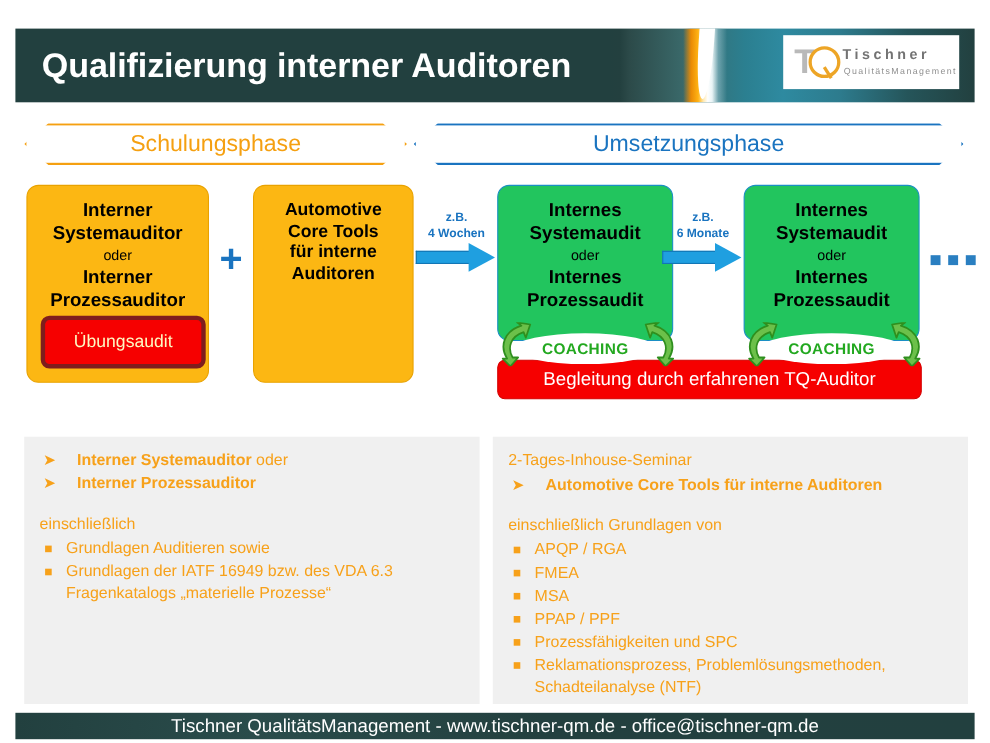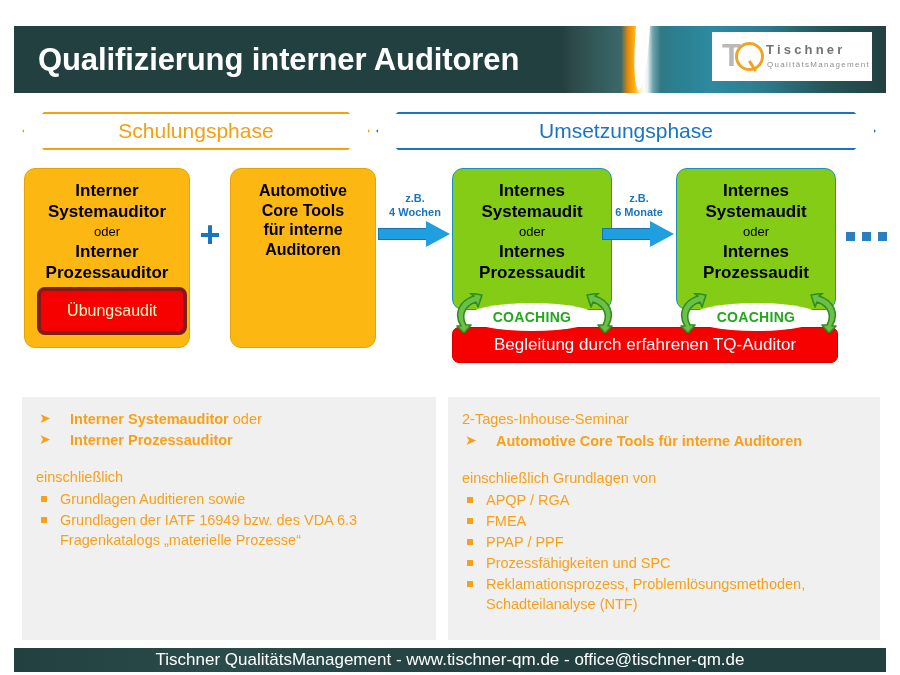--- a/index.html
+++ b/index.html
@@ -83,21 +83,21 @@
   }
   .phase-impl span{color:#1a74c0;}
   
   .fbox{
     position:absolute;box-sizing:border-box;border-radius:11px;
     text-align:center;padding-top:12px;
   }
   .fbox .l{font-size:17px;font-weight:bold;color:#000;line-height:1.22;display:block;}
   .fbox .l-small{font-size:13px;font-weight:normal;color:#000;line-height:1.5;display:block;}
   .box-orange{background:#fcb713;border:1px solid #e9a200;}
-  .box-blue{background:#84cc16;border:1px solid #1a8fc4;}
+  .box-blue{background:#22c55e;border:1px solid #1a8fc4;}
   #box1{left:24px;top:168px;width:166px;height:180px;}
   #box2{left:230px;top:168px;width:146px;height:180px;}
   #box3{left:452px;top:168px;width:160px;height:142px;}
   #box4{left:676px;top:168px;width:160px;height:142px;}
   #box2 .l{font-size:16px;}
   #box3 .l,#box4 .l{font-size:17px;}
   .uebung{
     position:absolute;left:12px;bottom:12px;width:142px;height:40px;
     background:#f60000;border:4px solid #7f1d1d;border-radius:8px;
     color:#fef9c3;font-size:16px;display:flex;align-items:center;justify-content:center;
@@ -304,20 +304,21 @@
   <ul class="arrow-list">
     <li>
       <span class="mk">➤</span><span>Automotive Core Tools für interne Auditoren</span><span class="reg"></span>
     </li>
   </ul>
   <div class="p-gap"></div>
   <div class="p-head">einschließlich Grundlagen von</div>
   <ul class="sq-list">
     <li><span class="mk"></span><span>APQP / RGA</span></li>
     <li><span class="mk"></span><span>FMEA</span></li>
+    <li><span class="mk"></span><span>MSA</span></li>
     <li><span class="mk"></span><span>PPAP / PPF</span></li>
     <li><span class="mk"></span><span>Prozessfähigkeiten und SPC</span></li>
     <li><span class="mk"></span><span>Reklamationsprozess, Problemlösungsmethoden, Schadteilanalyse (NTF)</span></li>
   </ul>
 </div>
 
 <div class="footer">
   <span>Tischner QualitätsManagement - www.tischner-qm.de - office@tischner-qm.de</span>
 </div>
 

